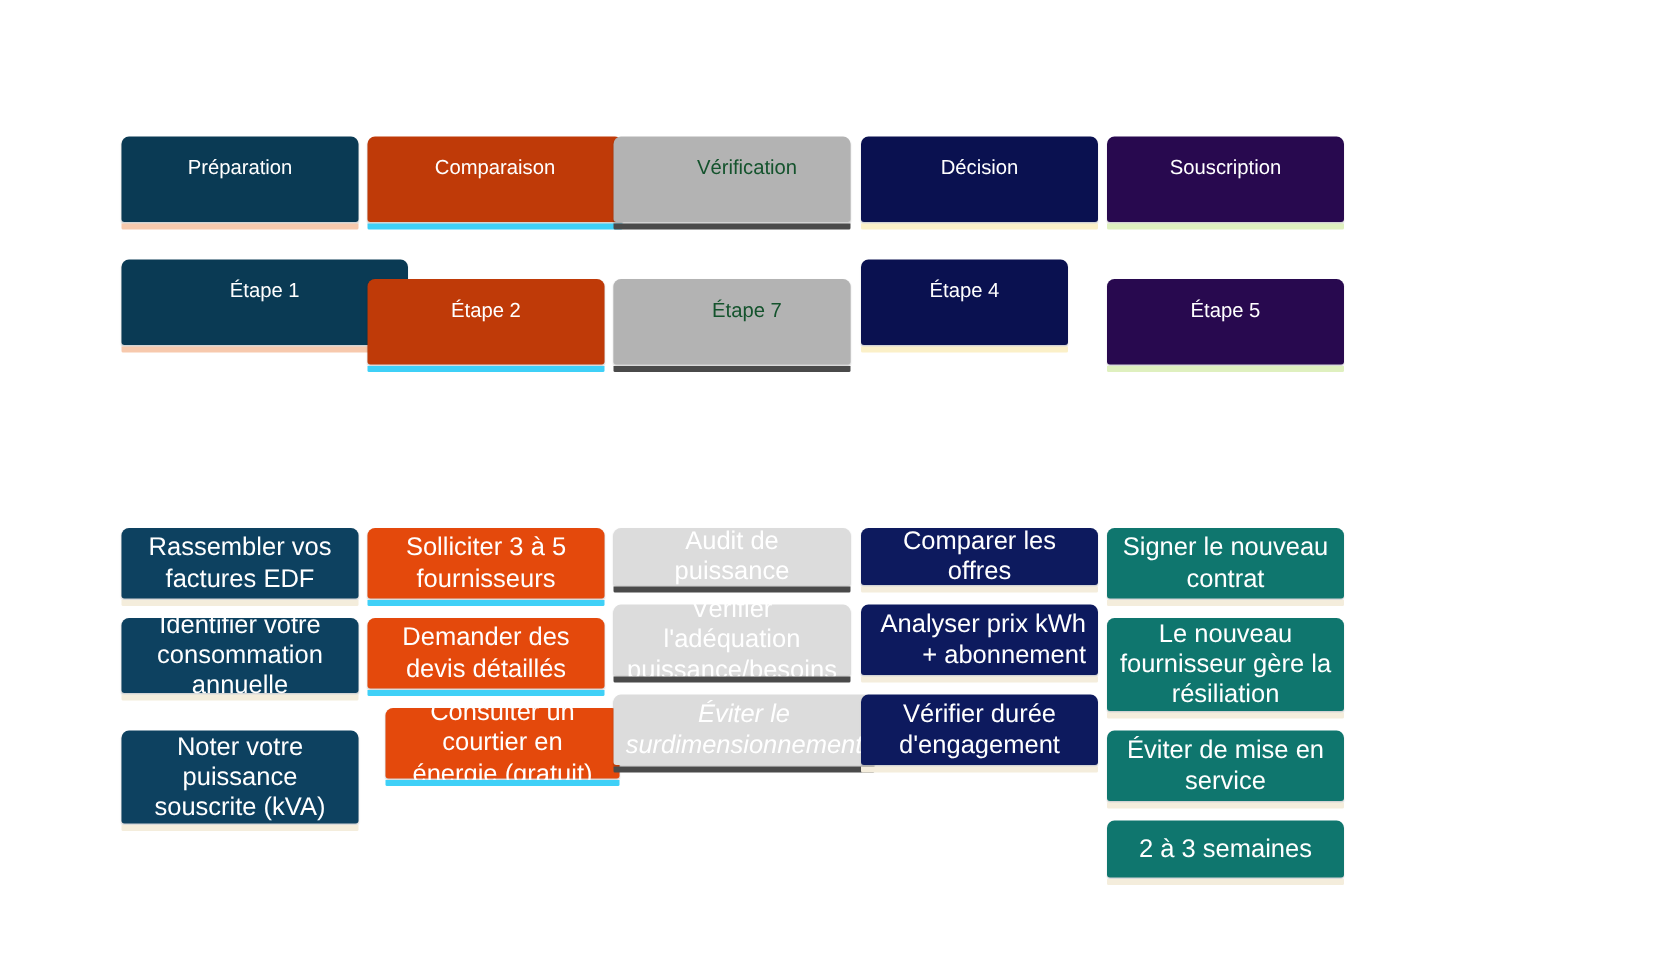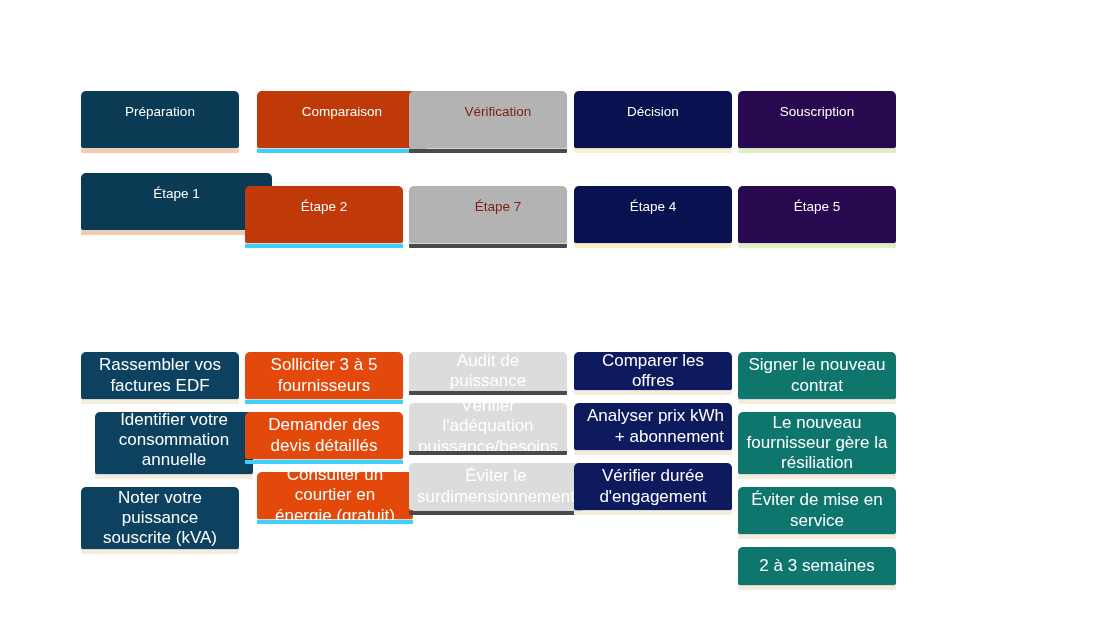--- a/index.html
+++ b/index.html
@@ -51,21 +51,21 @@
   
   .c-teal      { background: #0a3a54; }
   .c-teal-a    { background: #f7c9ad; }
   .c-teal2     { background: #0d4160; }
   .c-teal2-a   { background: #f4eddc; }
 
   .c-orangedk  { background: #bf3a08; }
   .c-cyan-a    { background: #3fd0f7; }
   .c-orange    { background: #e4490c; }
 
-  .c-greydk    { background: #b3b3b3; color:#7f1d1d;padding-left:28px; }
+  .c-greydk    { background: #b3b3b3; color:#14532d;padding-left:28px; }
   .c-greydk-a  { background: #4a4a4a; }
   .c-grey      { background: #dcdcdc; color:#ffffff; }
   .c-grey-a    { background: #4a4a4a; }
 
   .c-navy      { background: #0a1150; }
   .c-navy-a    { background: #fbf0c8; }
   .c-navy2     { background: #0d1a5e; }
   .c-navy2-a   { background: #f4eddc; }
 
   .c-purple    { background: #28094f; }
@@ -76,21 +76,21 @@
 </head>
 <body>
 
 <div id="stage">
 
   <div class="card hdr c-teal" style="left:81px; top:91px; width:158px;">
     <span class="txt">Préparation</span>
     <span class="accent c-teal-a"></span>
   </div>
 
-  <div class="card hdr c-orangedk" style="left:245px; top:91px; width:170px;margin-left:12px;">
+  <div class="card hdr c-orangedk" style="left:245px; top:91px; width:170px;">
     <span class="txt">Comparaison</span>
     <span class="accent c-cyan-a"></span>
   </div>
 
   <div class="card hdr c-greydk" style="left:409px; top:91px; width:158px;">
     <span class="txt">Vérification</span>
     <span class="accent c-greydk-a"></span>
   </div>
 
   <div class="card hdr c-navy" style="left:574px; top:91px; width:158px;">
@@ -111,35 +111,35 @@
   <div class="card etape c-orangedk" style="left:245px; top:186px; width:158px;">
     <span class="txt">Étape 2</span>
     <span class="accent c-cyan-a"></span>
   </div>
 
   <div class="card etape c-greydk" style="left:409px; top:186px; width:158px;">
     <span class="txt">Étape 7</span>
     <span class="accent c-greydk-a"></span>
   </div>
 
-  <div class="card etape c-navy" style="left:574px; top:186px; width:158px;">
+  <div class="card etape c-navy" style="left:574px; top:173px; width:138px;">
     <span class="txt">Étape 4</span>
     <span class="accent c-navy-a"></span>
   </div>
 
   <div class="card etape c-purple" style="left:738px; top:186px; width:158px;">
     <span class="txt">Étape 5</span>
     <span class="accent c-purple-a"></span>
   </div>
 
   <div class="card item c-teal2" style="left:81px; top:352px; width:158px; height:47px;">
     <span class="txt">Rassembler vos factures EDF</span>
     <span class="accent c-teal2-a"></span>
   </div>
-  <div class="card item c-teal2" style="left:95px; top:412px; width:158px; height:62px;align-items:flex-end;">
+  <div class="card item c-teal2" style="left:81px; top:412px; width:158px; height:50px;">
     <span class="txt">Identifier votre consommation annuelle</span>
     <span class="accent c-teal2-a"></span>
   </div>
   <div class="card item c-teal2" style="left:81px; top:487px; width:158px; height:62px;">
     <span class="txt">Noter votre puissance souscrite (kVA)</span>
     <span class="accent c-teal2-a"></span>
   </div>
 
   <div class="card item c-orange" style="left:245px; top:352px; width:158px; height:47px;">
     <span class="txt">Solliciter 3 à 5 fournisseurs</span>
@@ -155,21 +155,21 @@
   </div>
 
   <div class="card item c-grey" style="left:409px; top:352px; width:158px; height:38px;">
     <span class="txt">Audit de puissance</span>
     <span class="accent c-grey-a"></span>
   </div>
   <div class="card item c-grey" style="left:409px; top:403px; width:158px; height:47px;">
     <span class="txt">Vérifier l'adéquation puissance/besoins</span>
     <span class="accent c-grey-a"></span>
   </div>
-  <div class="card item c-grey" style="left:409px; top:463px; width:174px; height:47px;">
+  <div class="card item c-grey" style="left:409px; top:463px; width:174px; height:47px;font-style:italic;">
     <span class="txt">Éviter le surdimensionnement</span>
     <span class="accent c-grey-a"></span>
   </div>
 
   <div class="card item c-navy2" style="left:574px; top:352px; width:158px; height:38px;">
     <span class="txt">Comparer les offres</span>
     <span class="accent c-navy2-a"></span>
   </div>
   <div class="card item c-navy2" style="left:574px; top:403px; width:158px; height:47px;text-align:right;">
     <span class="txt">Analyser prix kWh + abonnement</span>

